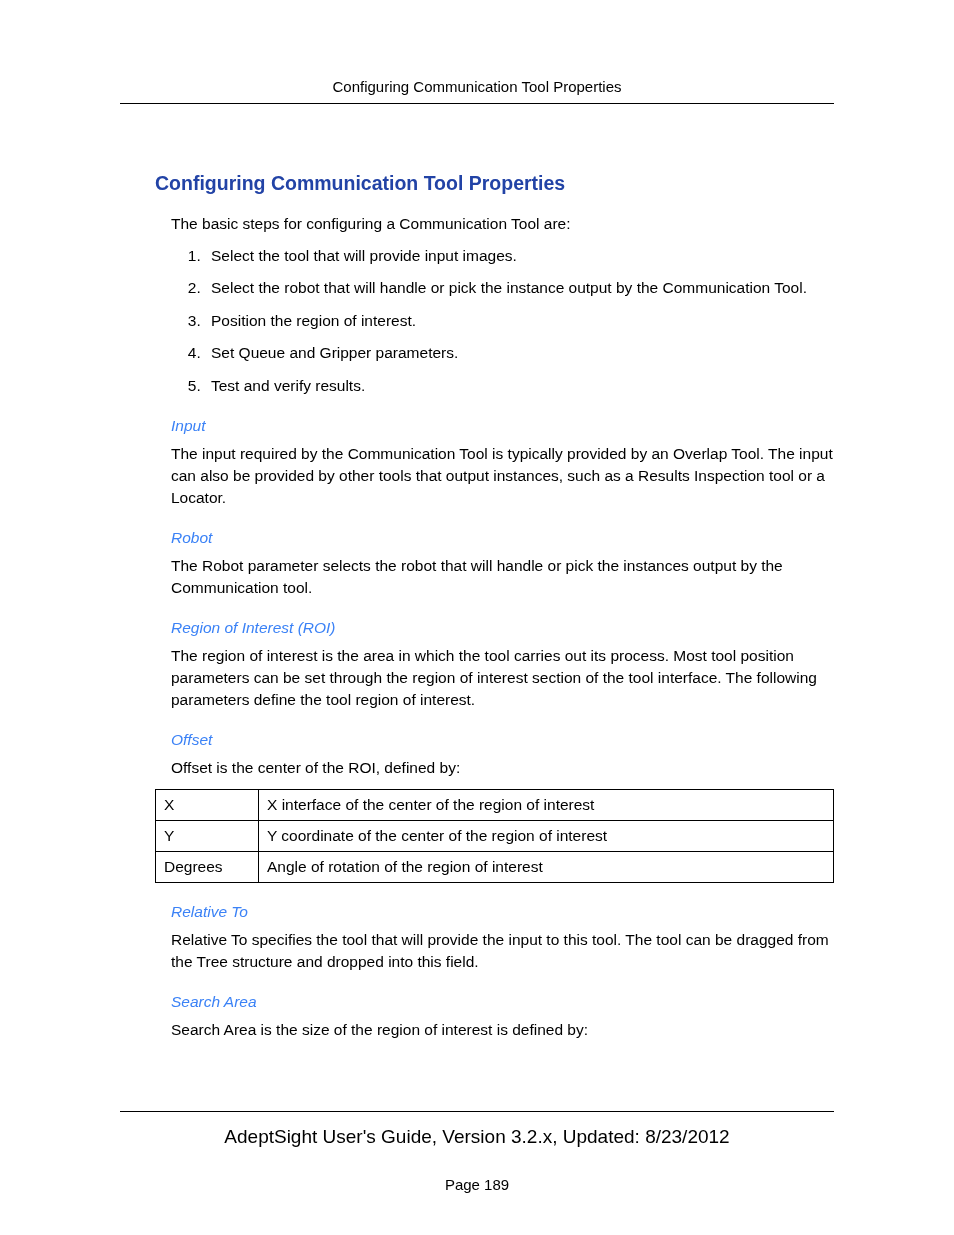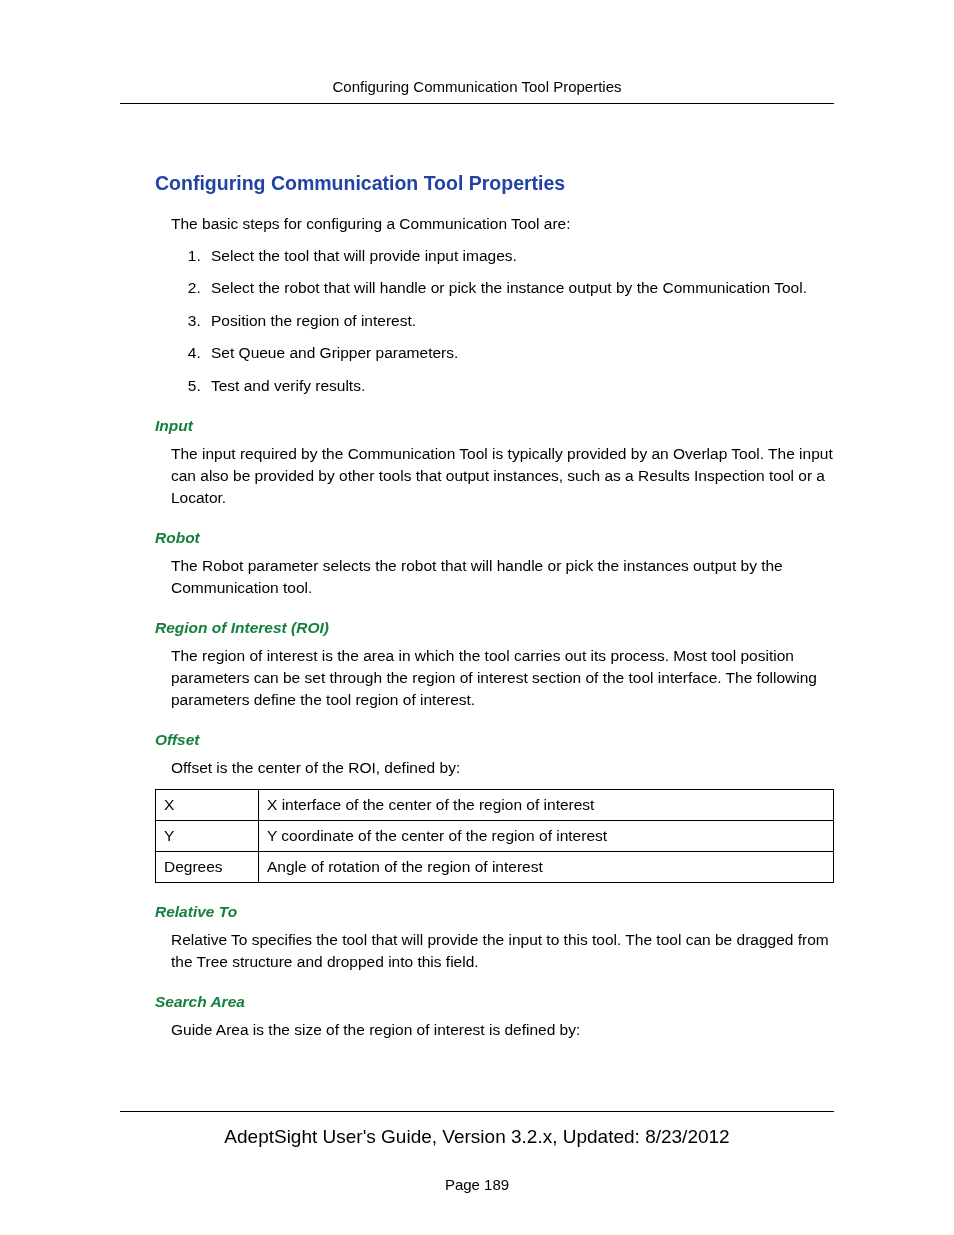--- a/index.html
+++ b/index.html
@@ -47,25 +47,25 @@
     font-size: 15.5px;
     line-height: 1.45;
     margin: 6px 0 14px 0;
     padding-left: 50px;
   }
   ol.steps li {
     padding-left: 6px;
     margin-bottom: 10px;
   }
   h3.subsection {
-    color: #15803d;
-    font-weight: bold;
+    color: #3b82f6;
+    font-weight: normal;
     font-style: italic;
     font-size: 15.5px;
-    margin: 20px 0 8px 0;
+    margin: 20px 0 8px 16px;
   }
   table.offset-table {
     border-collapse: collapse;
     width: 100%;
     margin-top: 10px;
     margin-bottom: 6px;
   }
   table.offset-table td {
     border: 1px solid #000;
     padding: 6px 8px;
@@ -144,21 +144,21 @@
         <td>Degrees</td>
         <td>Angle of rotation of the region of interest</td>
       </tr>
     </tbody>
       </table>
 
     <h3 class="subsection">Relative To</h3>
     <p>Relative To specifies the tool that will provide the input to this tool. The tool can be dragged from the Tree structure and dropped into this field.</p>
 
     <h3 class="subsection">Search Area</h3>
-    <p>Guide Area is the size of the region of interest is defined by:</p>
+    <p>Search Area is the size of the region of interest is defined by:</p>
 
   </div>
 
   <div class="footer-area">
     <hr class="footer-divider">
     <div class="footer-text">AdeptSight User's Guide,  Version 3.2.x, Updated: 8/23/2012</div>
     <div class="page-number">Page 189</div>
   </div>
 
 </div>

